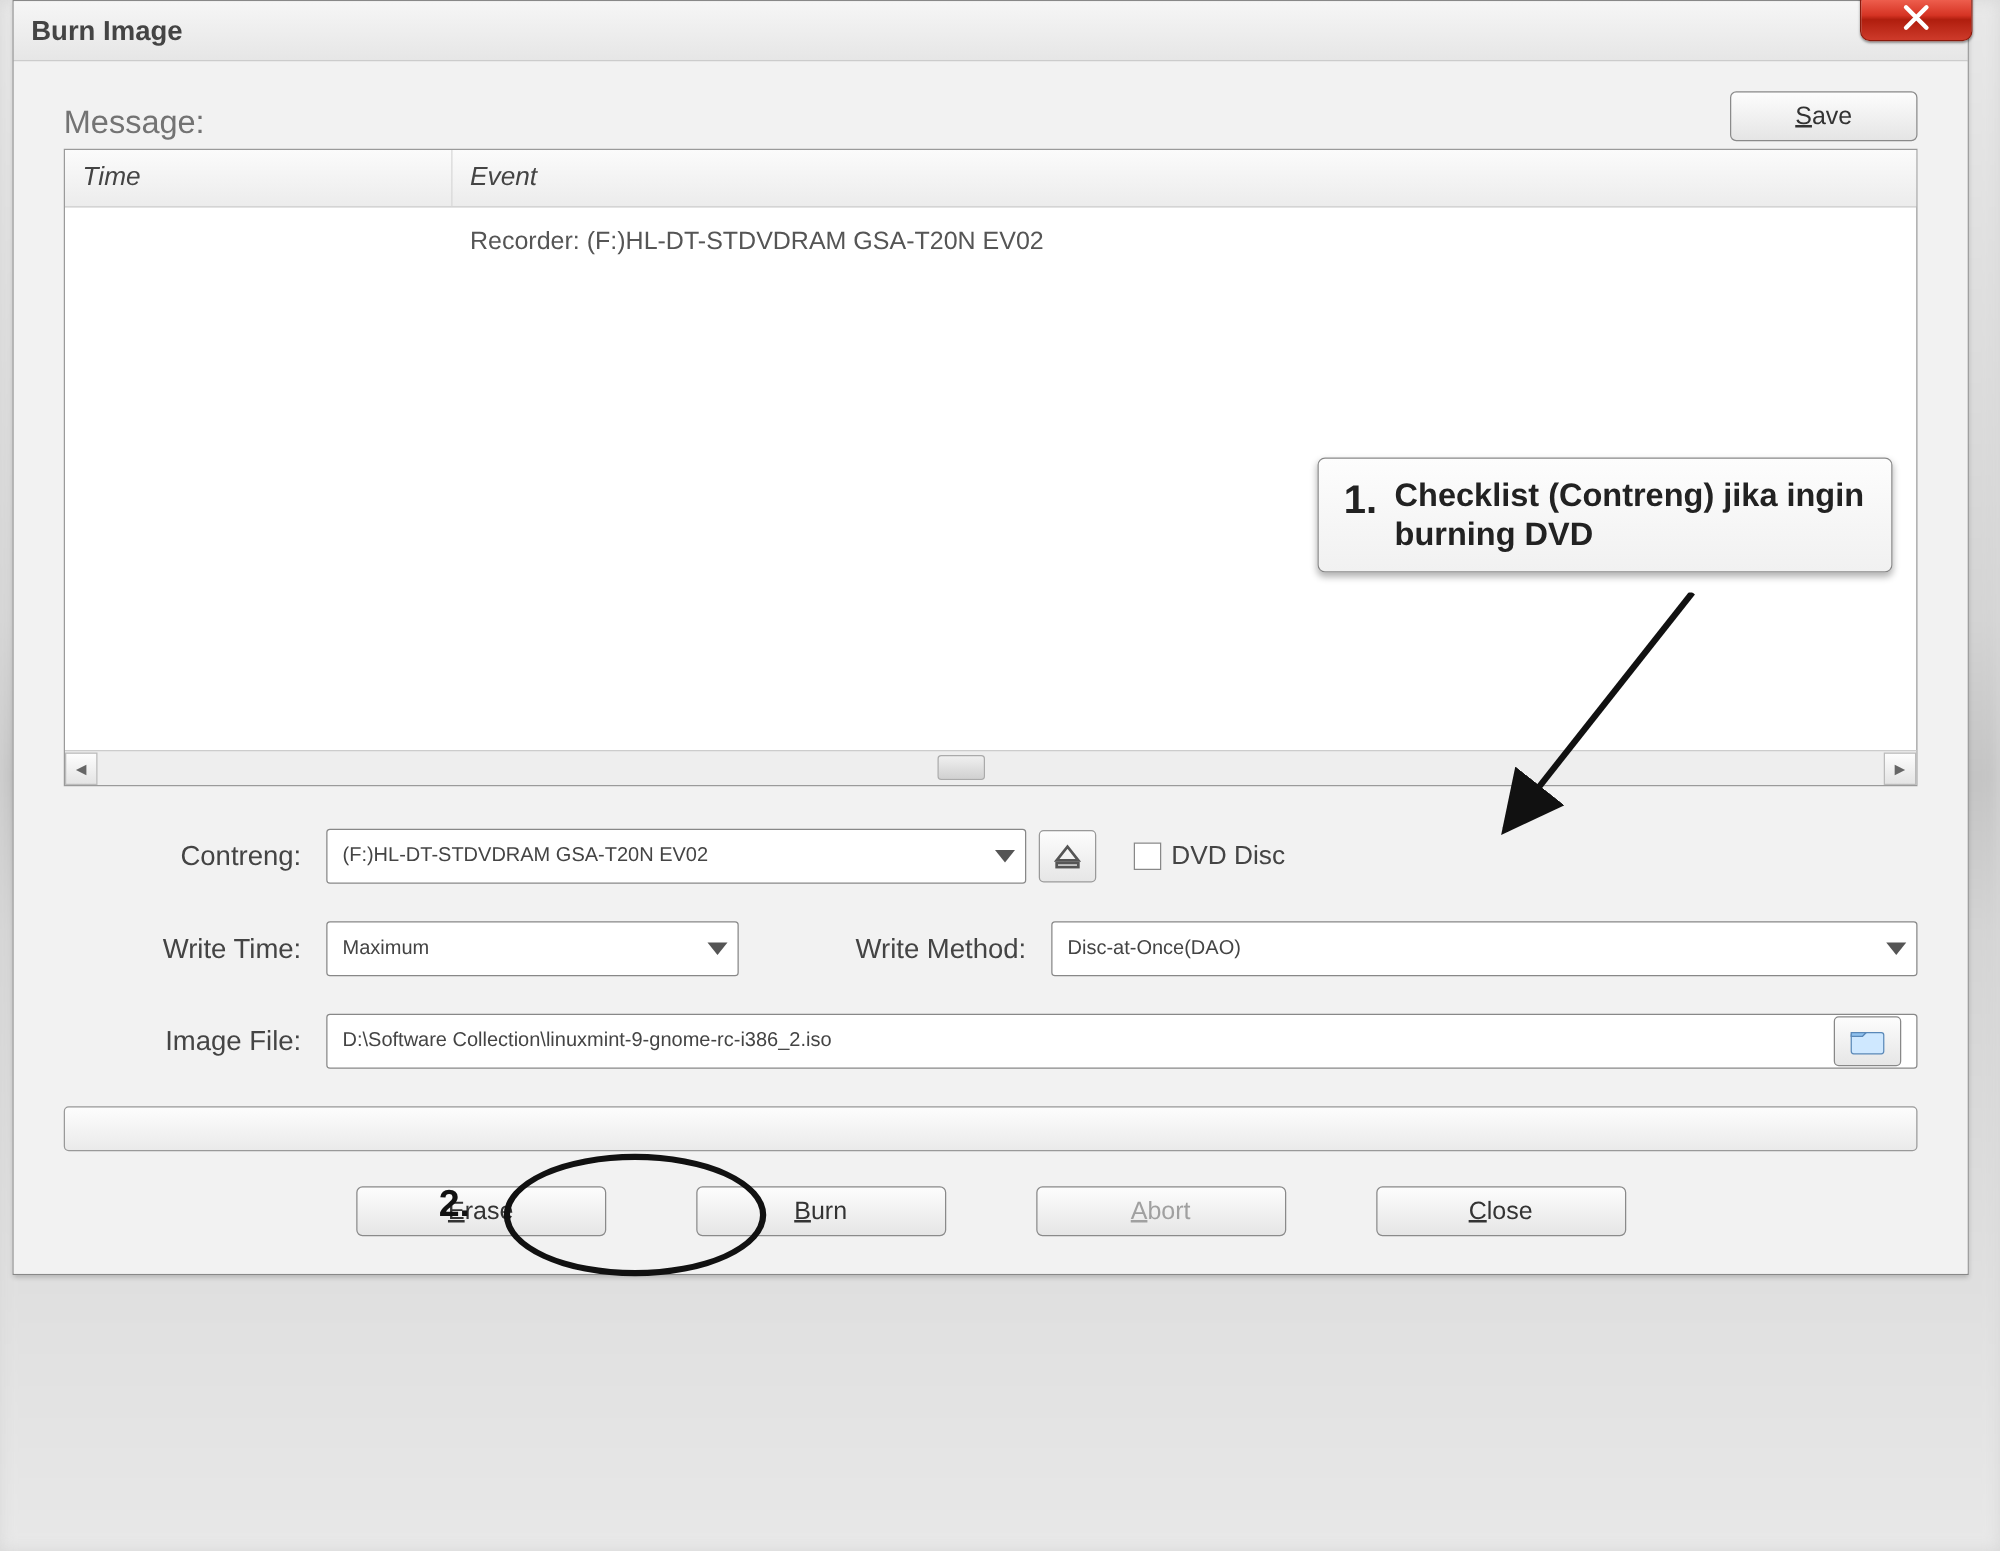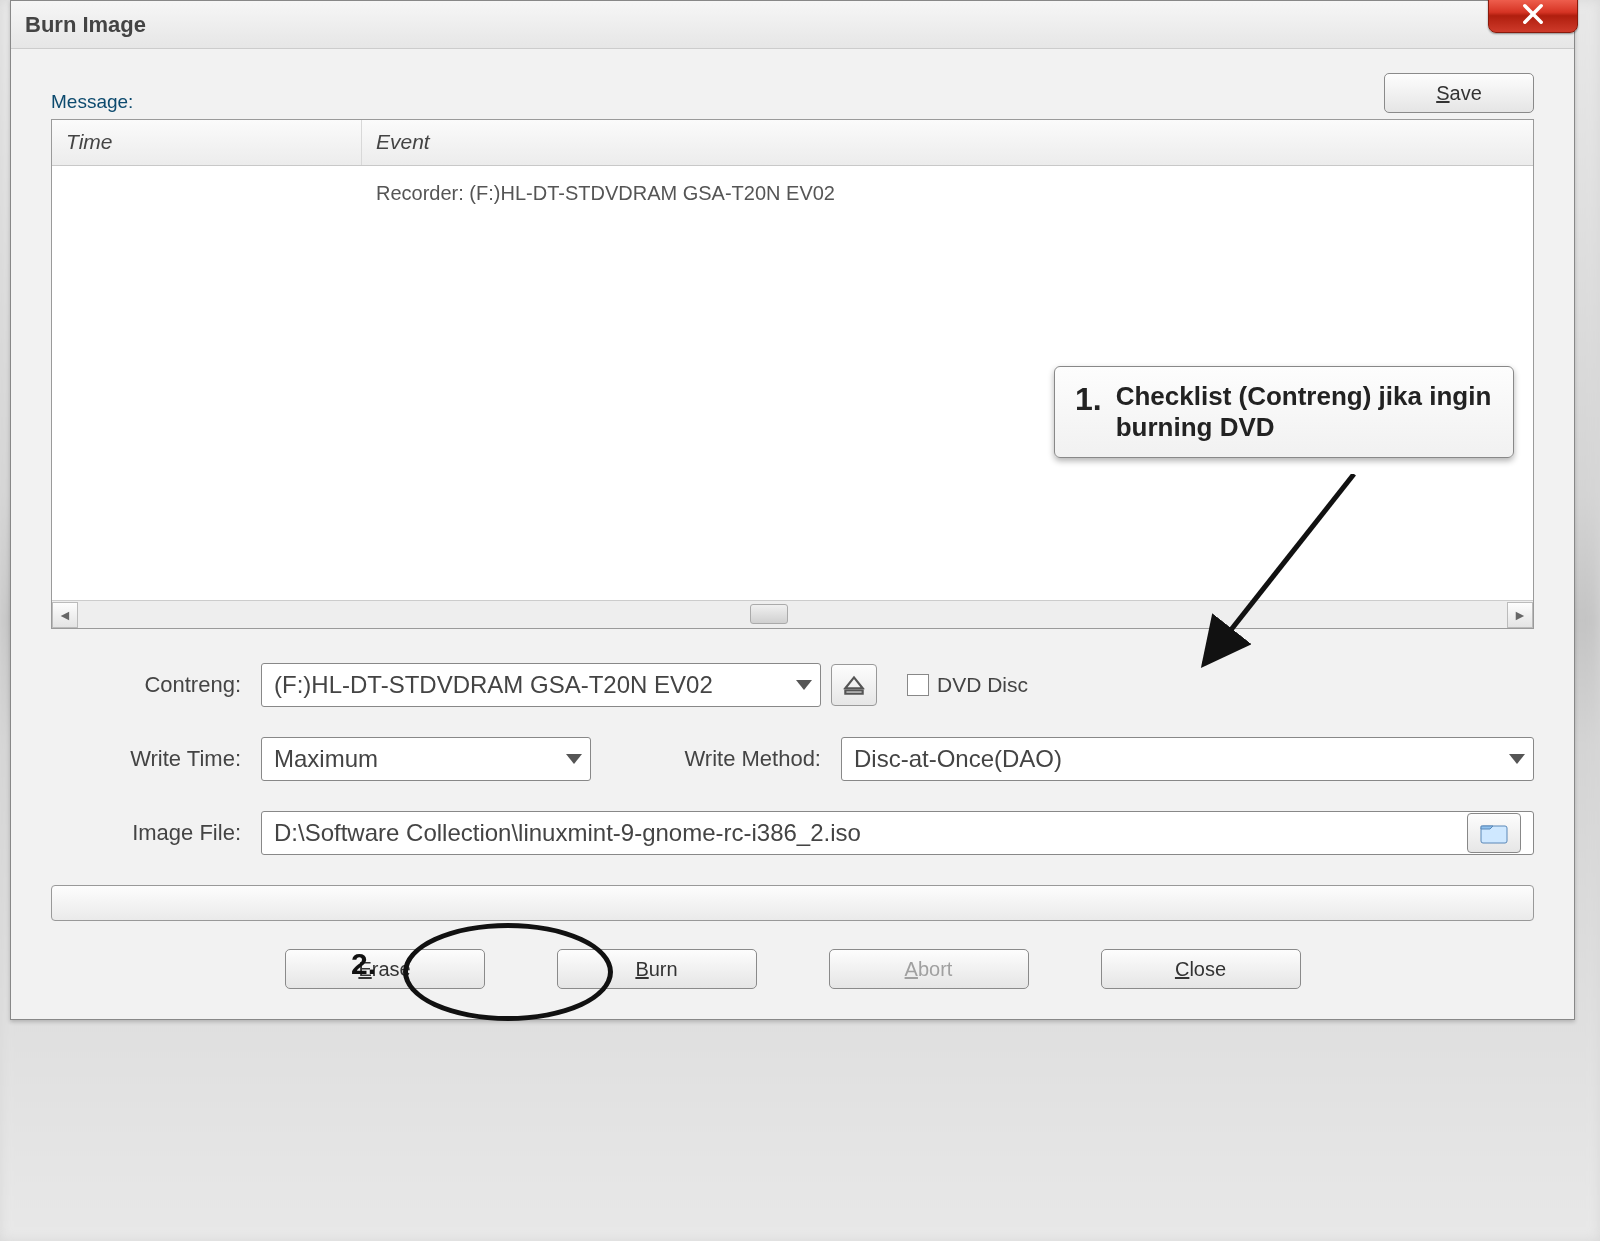--- a/index.html
+++ b/index.html
@@ -58,21 +58,21 @@
   }
   .btn {
     min-width: 150px; height: 40px;
     background: linear-gradient(#fdfdfd, #e5e5e5);
     border: 1px solid #8a8a8a;
     border-radius: 5px;
     font-size: 20px; color:#333;
     display:flex; align-items:center; justify-content:center;
     padding: 0 18px;
   }
-  .message-label { font-size: 19px; color:#0c4a6e; }
+  .message-label { font-size: 26px; color:#737373; }
   .listbox {
     border: 1px solid #9a9a9a;
     background: #fff;
     height: 510px;
     position: relative;
   }
   .listhdr {
     display:flex;
     background: linear-gradient(#fbfbfb, #ececec);
     border-bottom: 1px solid #c8c8c8;
@@ -108,21 +108,21 @@
   .fields { margin-top: 34px; }
   .field-row { display:flex; align-items:center; margin-bottom: 30px; gap:10px;}
   .field-label { width: 200px; text-align:right; font-size:22px; color:#444; padding-right:10px;}
   .select, .textin {
     height: 44px;
     background: #fff;
     border: 1px solid #888;
     border-radius: 3px;
     display:flex; align-items:center;
     padding: 0 12px;
-    font-size:24px; color:#444;
+    font-size:16px; color:#444;
     position:relative;
   }
   .select .caret {
     position:absolute; right:8px; top:50%; transform:translateY(-50%);
     width:0;height:0;border-left:8px solid transparent;border-right:8px solid transparent;
     border-top:10px solid #555;
   }
   .eject-btn {
     width:46px; height:42px;
     background:linear-gradient(#fdfdfd,#e6e6e6);

